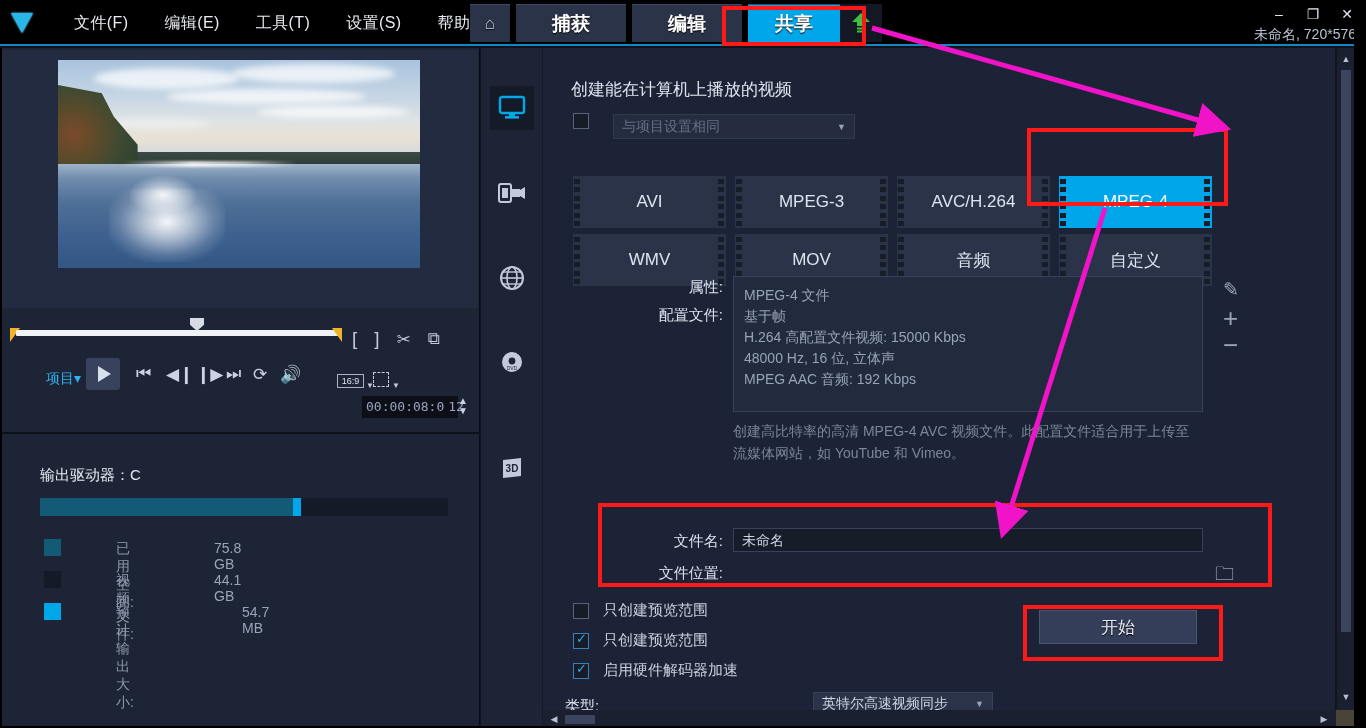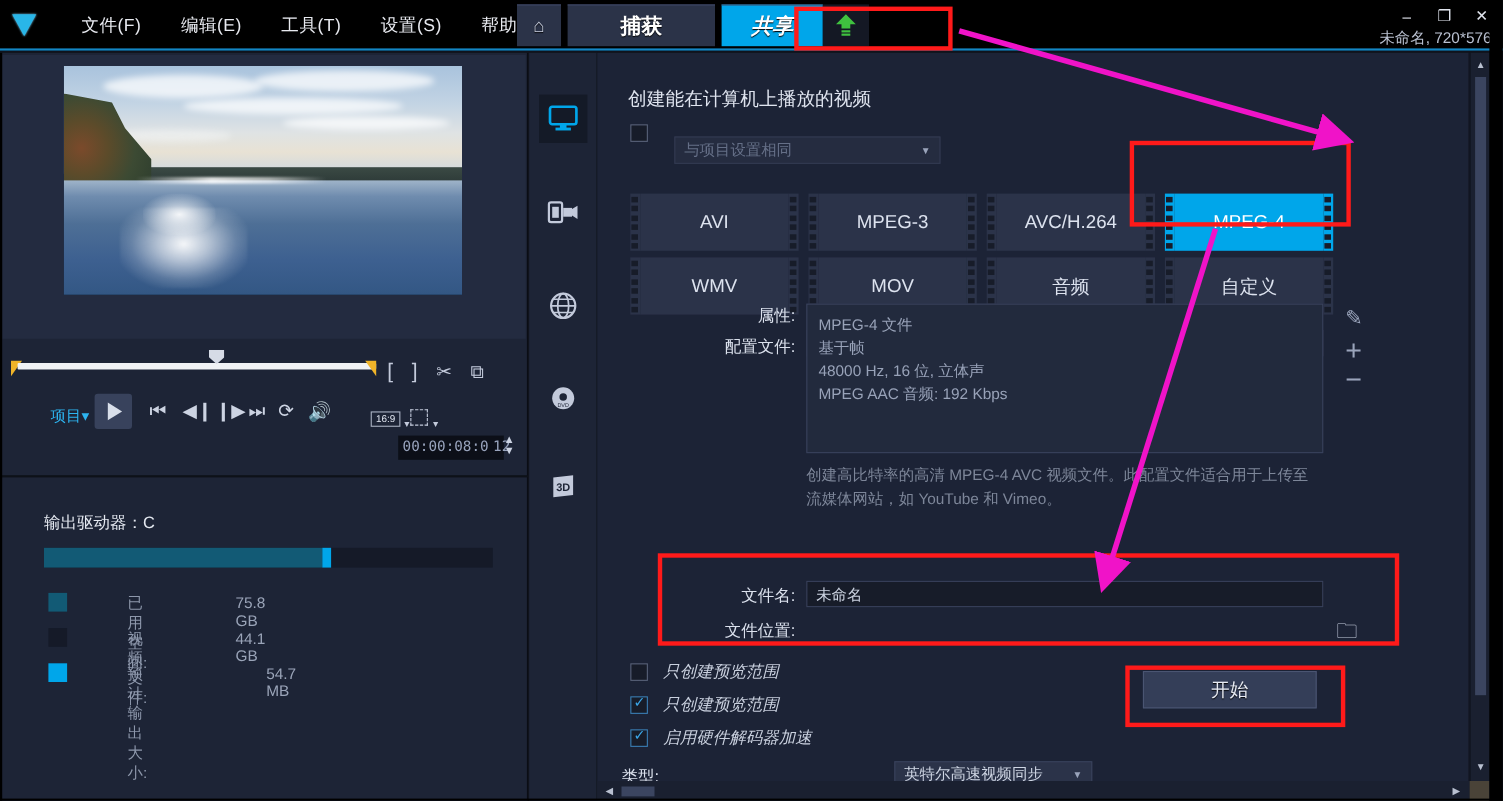--- a/index.html
+++ b/index.html
@@ -30,23 +30,23 @@
   }
 
   .maintabs { position: absolute; left: 470px; top: 4px; display: flex; height: 38px; }
   .tab {
     display: flex; align-items: center; justify-content: center;
     background: #2b3348; color: #ffffff; font-size: 19px; font-weight: bold;
     margin-right: 6px; border-top: 1px solid #3e4866;
     text-shadow: 0 1px 1px #000;
   }
   .tab.home { width: 40px; background: #2b3348; }
-  .tab.wide { width: 134px; }
+  .tab.wide { width: 110px; }
   .tab-share-wrap { display: flex; }
-  .tab-share { width: 92px; background: #00a6ea; justify-content: center; font-style: italic; }
+  .tab-share { width: 92px; background: #00a6ea; justify-content: center; }
   .share-arrow-box {
     width: 42px; background: #141824; display:flex; align-items:center; justify-content:center;
   }
   .home-icon { font-size: 17px; color: #c8cede; }
 
   .wincontrols {
     position: absolute; right: 10px; top: 6px; display: flex; gap: 16px; align-items: center;
   }
   .wc { color: #dfe3ec; font-size: 14px; width: 18px; text-align: center; cursor: default; }
   .project-title {
@@ -217,21 +217,21 @@
   .side-tools { position:absolute; left:676px; top:222px; width:40px; }
   .st { color:#9aa4bb; position:absolute; }
 
   .fnamebox { position:absolute; left:190px; width:470px; height:24px; background:#171c29;
     border:1px solid #39425c; color:#cdd4e2; font-size:14px; padding:0 8px; line-height:22px; }
   .fnamebox.dim { color:#6d7892; }
   .folder-icon { position:absolute; left:672px; top:512px; color:#c3cadb; font-size:19px; }
 
   .chk-row { position:absolute; left:30px; color:#c9d0de; font-size:15px; }
   .chk-row .cbx { position:absolute; left:0; top:2px; }
-  .chk-row .txt { position:absolute; left:30px; top:0; white-space:nowrap;font-style:italic; }
+  .chk-row .txt { position:absolute; left:30px; top:0; white-space:nowrap; }
 
   .start-btn {
     position:absolute; left:496px; top:562px; width:158px; height:34px; background:#343e58;
     border:1px solid #4a5572; color:#e8ecf5; font-size:17px; display:flex;
     align-items:center; justify-content:center; text-shadow:0 1px 1px #000;
   }
 
   
   .redbox { position:absolute; border:4px solid #ff1a1a; pointer-events:none; }
   .arrow { position:absolute; pointer-events:none; }
@@ -269,20 +269,21 @@
       <div class="menu-item">设置(S)</div>
       <div class="menu-item">帮助(H)</div>
     </div>
   </div>
 
   <div class="maintabs">
     <div class="tab home">
       <span class="home-icon">⌂</span>
     </div>
     <div class="tab wide">捕获</div>
+    <div class="tab wide">编辑</div>
     <div class="tab-share-wrap">
       <div class="tab tab-share" style="margin-right:0;">共享</div>
       <div class="share-arrow-box">
         <svg width="22" height="24" viewBox="0 0 22 24">
           <polygon points="11,2 20,11 15,11 15,15 7,15 7,11 2,11" fill="#3fc13f"></polygon>
           <rect x="7" y="16.5" width="8" height="2" fill="#3fc13f"></rect>
           <rect x="7" y="19.5" width="8" height="2" fill="#3fc13f"></rect>
         </svg>
       </div>
     </div>
@@ -407,35 +408,35 @@
         <line x1="4" y1="19" x2="22" y2="19" stroke="#c3cadb" stroke-width="1.4"></line>
       </svg>
     </div>
     <div class="rail-btn" style="top:293px;">
       <svg width="26" height="26" viewBox="0 0 26 26">
         <circle cx="13" cy="12" r="10" fill="#c3cadb"></circle>
         <circle cx="13" cy="11" r="3.4" fill="#1d2436"></circle>
         <text x="13" y="20" font-size="5" fill="#1d2436" text-anchor="middle" font-family="Liberation Sans, sans-serif">DVD</text>
       </svg>
     </div>
-    <div class="rail-btn" style="top:372px;">
+    <div class="rail-btn" style="top:398px;">
       <svg width="26" height="26" viewBox="0 0 26 26">
         <polygon points="4,5 22,3 22,21 4,23" fill="#c3cadb"></polygon>
         <text x="13" y="17" font-size="10" font-weight="bold" fill="#1d2436" text-anchor="middle" font-family="Liberation Sans, sans-serif">3D</text>
       </svg>
     </div>
   </div>
 
   <div class="main">
 
     <div class="mc-title">创建能在计算机上播放的视频</div>
 
     <div class="same-proj">
       <span class="cb" style="position:absolute;left:0;top:3px;"></span>
-      <div class="dd disabled" style="left:40px;top:14px;width:242px;height:25px;">
+      <div class="dd disabled" style="left:40px;top:4px;width:242px;height:25px;">
         <span>与项目设置相同</span>
         <span class="caret">▼</span>
       </div>
     </div>
 
     <div id="formatGrid">
         <div style="position: absolute; left: 30px; top: 128px; width: 153px; height: 52px;">
           <div class="fmt" style="left: 9px; top: 0px; width: 135px;">AVI</div>
           <div class="perf" style="left: 0px; background: rgb(43, 51, 73);">
             <span style="top: 3px;"></span>
@@ -599,20 +600,21 @@
     <div class="lbl" style="left:30px;top:262px;width:150px;"></div>
     <div class="lbl" style="left:30px;top:262px;width:150px;"></div>
     <div class="lbl" style="left:30px;top:262px;width:150px;"></div>
     <div class="lbl" style="left:30px;top:260px;width:150px;"></div>
     <div class="lbl" style="left:30px;top:262px;width:150px;"></div>
     <div class="lbl" style="left:30px;top:262px;width:150px;"></div>
     <div class="lbl" style="left:30px;top:230px;width:150px;">属性:</div>
     <div class="props-box" id="propsBox">
         <div>MPEG-4 文件</div>
         <div>基于帧</div>
+        <div>H.264 高配置文件视频: 15000 Kbps</div>
         <div>48000 Hz, 16 位, 立体声</div>
         <div>MPEG AAC 音频: 192 Kbps</div>
       </div>
     <div class="desc">创建高比特率的高清 MPEG-4 AVC 视频文件。此配置文件适合用于上传至流媒体网站，如 YouTube 和 Vimeo。</div>
 
     <div class="side-tools">
       <span class="st" style="top:8px;left:4px;font-size:19px;">✎</span>
       <span class="st" style="top:38px;left:4px;font-size:26px;line-height:20px;">+</span>
       <span class="st" style="top:68px;left:4px;font-size:26px;line-height:14px;">−</span>
     </div>

